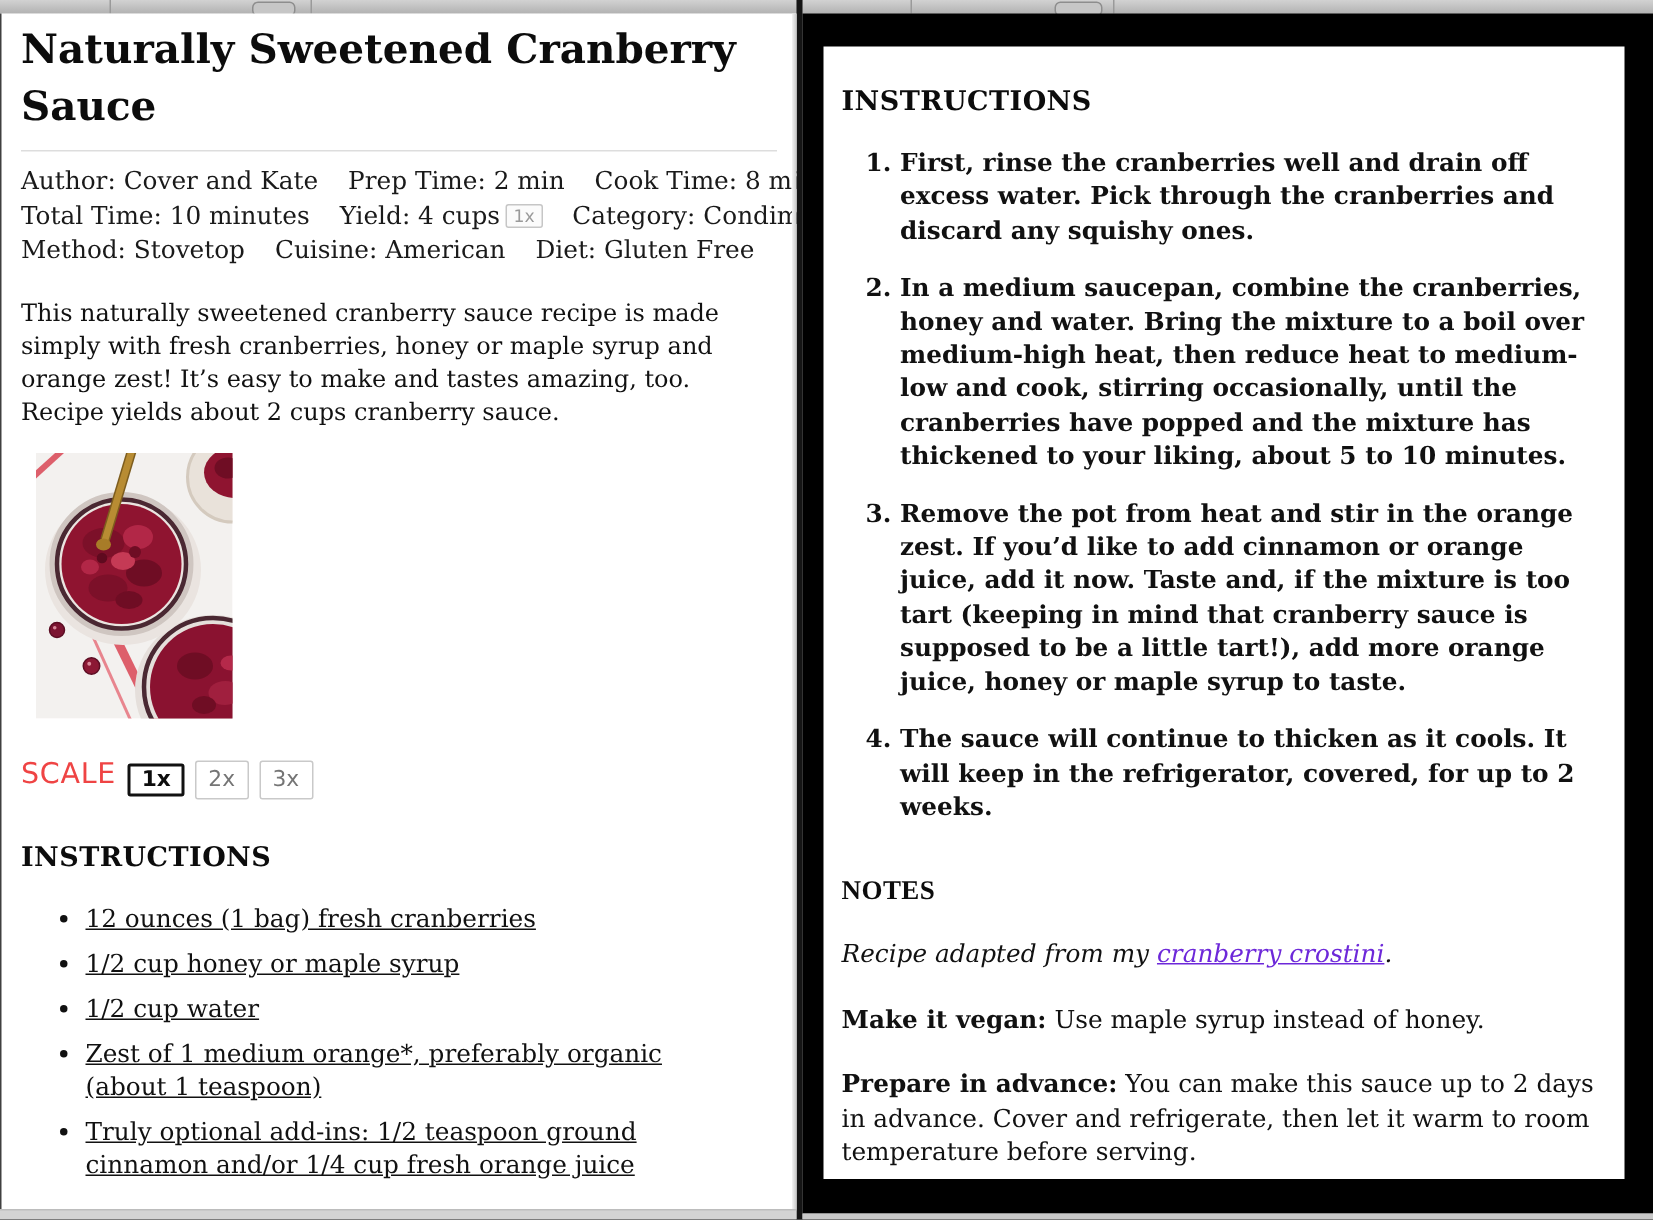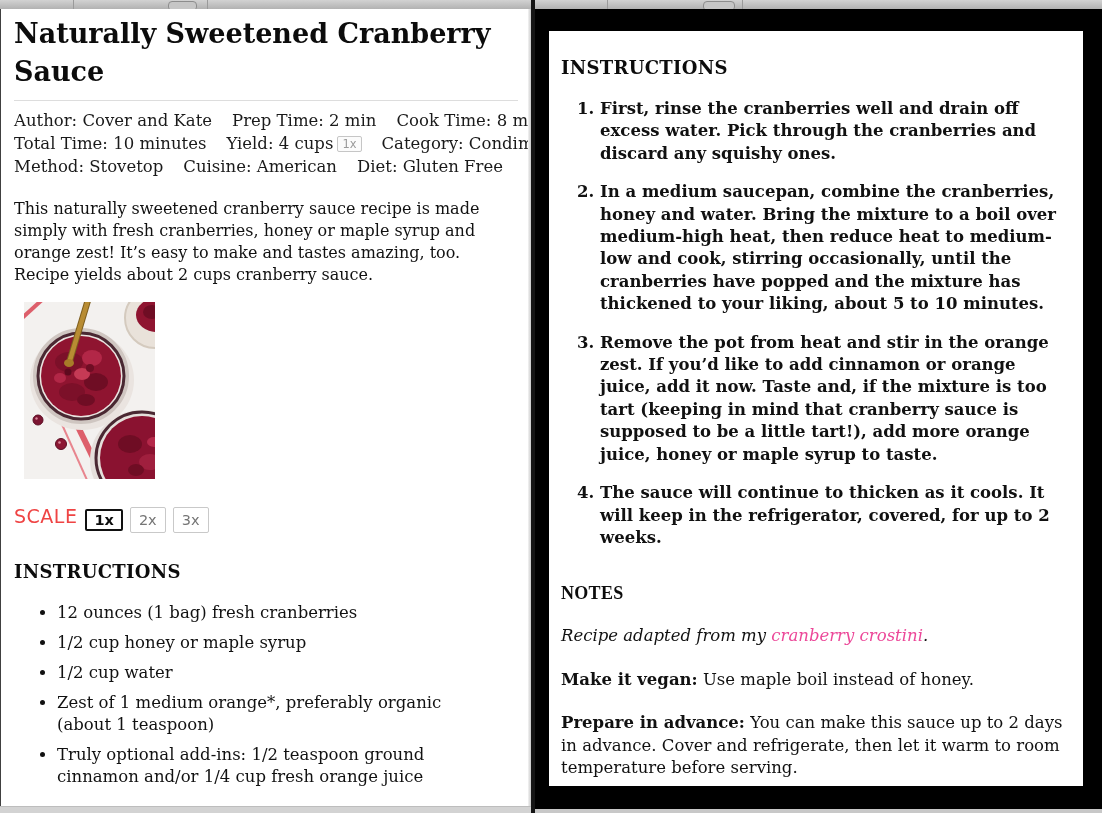--- a/index.html
+++ b/index.html
@@ -39,32 +39,32 @@
   .photo{display:block;margin:16px 0 0 10px;width:131px;height:177px;}
   .scale-row{margin-top:26px;font-family:"DejaVu Sans","Liberation Sans",sans-serif;}
   .scale-label{font-size:19px;letter-spacing:0.5px;color:#ef4444;margin-right:8px;vertical-align:2px;}
   .scale-btn{
     display:inline-block;background:#fff;border:1px solid #c9c9c9;border-radius:2px;
     color:#757575;font-size:14.5px;padding:4px 8px;margin-right:7px;cursor:pointer;
   }
   .scale-btn.sel{border:2px solid #111;color:#0c0c0c;font-weight:bold;padding:1px 7px;}
   h2.sec{font-size:18px;font-weight:bold;letter-spacing:0.3px;margin:28px 0 0 0;color:#0c0c0c;}
   ul.ingredients{margin:20px 0 0 0;padding:0 0 0 43px;}
-  ul.ingredients li{font-size:16.5px;line-height:22px;margin-bottom:8px;width:420px;}
+  ul.ingredients li{font-size:16.5px;line-height:22px;margin-bottom:8px;width:420px;text-decoration:underline;}
 
   
   .window-right{position:absolute;left:535px;top:9px;width:567px;height:800px;background:#000;}
   .card{position:absolute;left:14px;top:22px;width:534px;height:755px;background:#fff;box-sizing:border-box;padding:26px 12px;overflow:hidden;}
   .card h2.sec{margin:0;}
   .card h2.notes-h{margin-top:34px;font-family:Liberation Serif, serif;}
   ol.steps{margin:20px 0 0 0;padding:0 0 0 39px;font-weight:bold;}
   ol.steps li{font-size:16.5px;line-height:22.4px;margin-bottom:16px;width:462px;}
   .note{margin:21px 0 0 0;font-size:16.5px;line-height:22.4px;width:502px;}
   .note.italic{font-style:italic;}
-  a.link{color:#ec4899;cursor:pointer;margin-top:21px;}
+  a.link{color:#6d28d9;text-decoration:underline;cursor:pointer;margin-top:21px;}
 </style>
 </head>
 <body>
 
 <div class="chrome-strip chrome-left"></div>
 <div class="chrome-strip chrome-right"></div>
 <div class="chrome-sep" style="left:73px"></div>
 <div class="chrome-sep" style="left:207px"></div>
 <div class="chrome-btn" style="left:168px;width:29px"></div>
 <div class="chrome-sep" style="left:607px"></div>
@@ -160,20 +160,20 @@
       <li>First, rinse the cranberries well and drain off excess water. Pick through the cranberries and discard any squishy ones.</li>
       <li>In a medium saucepan, combine the cranberries, honey and water. Bring the mixture to a boil over medium-high heat, then reduce heat to medium-low and cook, stirring occasionally, until the cranberries have popped and the mixture has thickened to your liking, about 5 to 10 minutes.</li>
       <li>Remove the pot from heat and stir in the orange zest. If you’d like to add cinnamon or orange juice, add it now. Taste and, if the mixture is too tart (keeping in mind that cranberry sauce is supposed to be a little tart!), add more orange juice, honey or maple syrup to taste.</li>
       <li>The sauce will continue to thicken as it cools. It will keep in the refrigerator, covered, for up to 2 weeks.</li>
     </ol>
 
     <h2 class="sec notes-h">NOTES</h2>
 
     <p class="note italic"><span>Recipe adapted from my </span><a class="link">cranberry crostini</a><span>.</span></p>
 
-    <p class="note"><b>Make it vegan:</b><span> Use maple boil instead of honey.</span></p>
+    <p class="note"><b>Make it vegan:</b><span> Use maple syrup instead of honey.</span></p>
 
     <p class="note"><b>Prepare in advance:</b><span> You can make this sauce up to 2 days in advance. Cover and refrigerate, then let it warm to room temperature before serving.</span></p>
 
     <p class="note"><b>*How to remove zest:</b><span> I use a </span><a class="link">Microplane grater</a><span> (affiliate link) which easily removes the zest. You could also use the fine holes of your box grater. If you want to simplify, skip the zest and stir in 1/4 cup orange juice instead.</span></p>
   </div>
 </div>
 <div class="strip-bottom-right"></div>
 
 </body></html>

